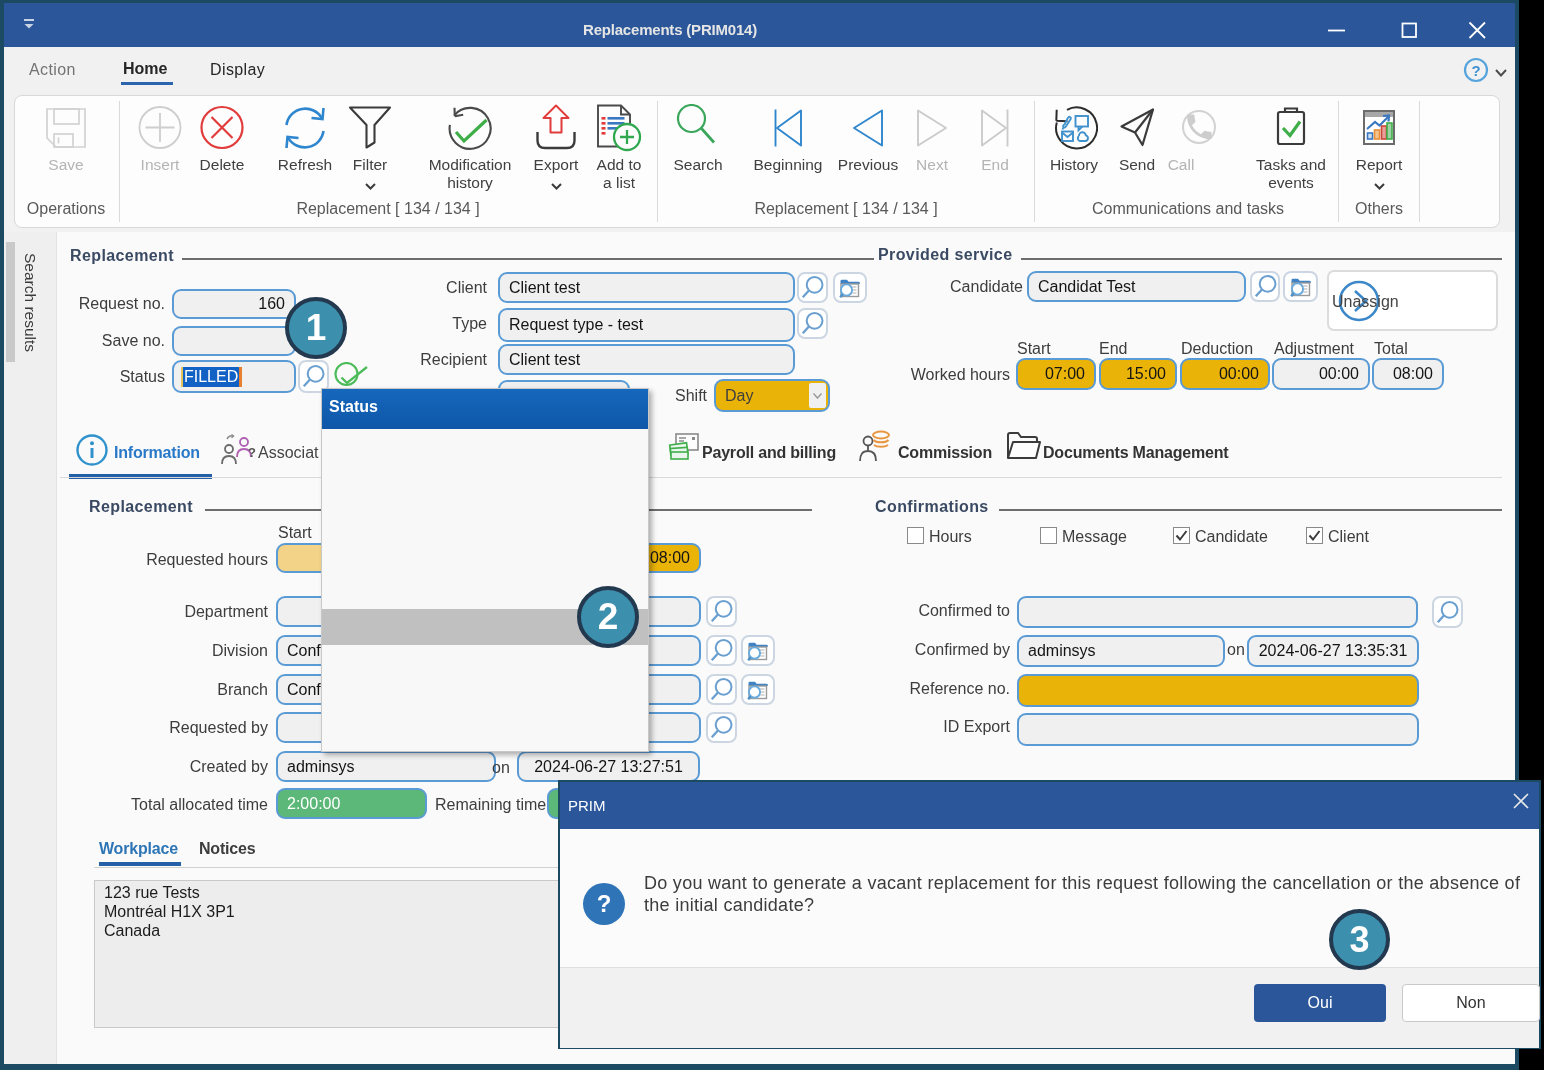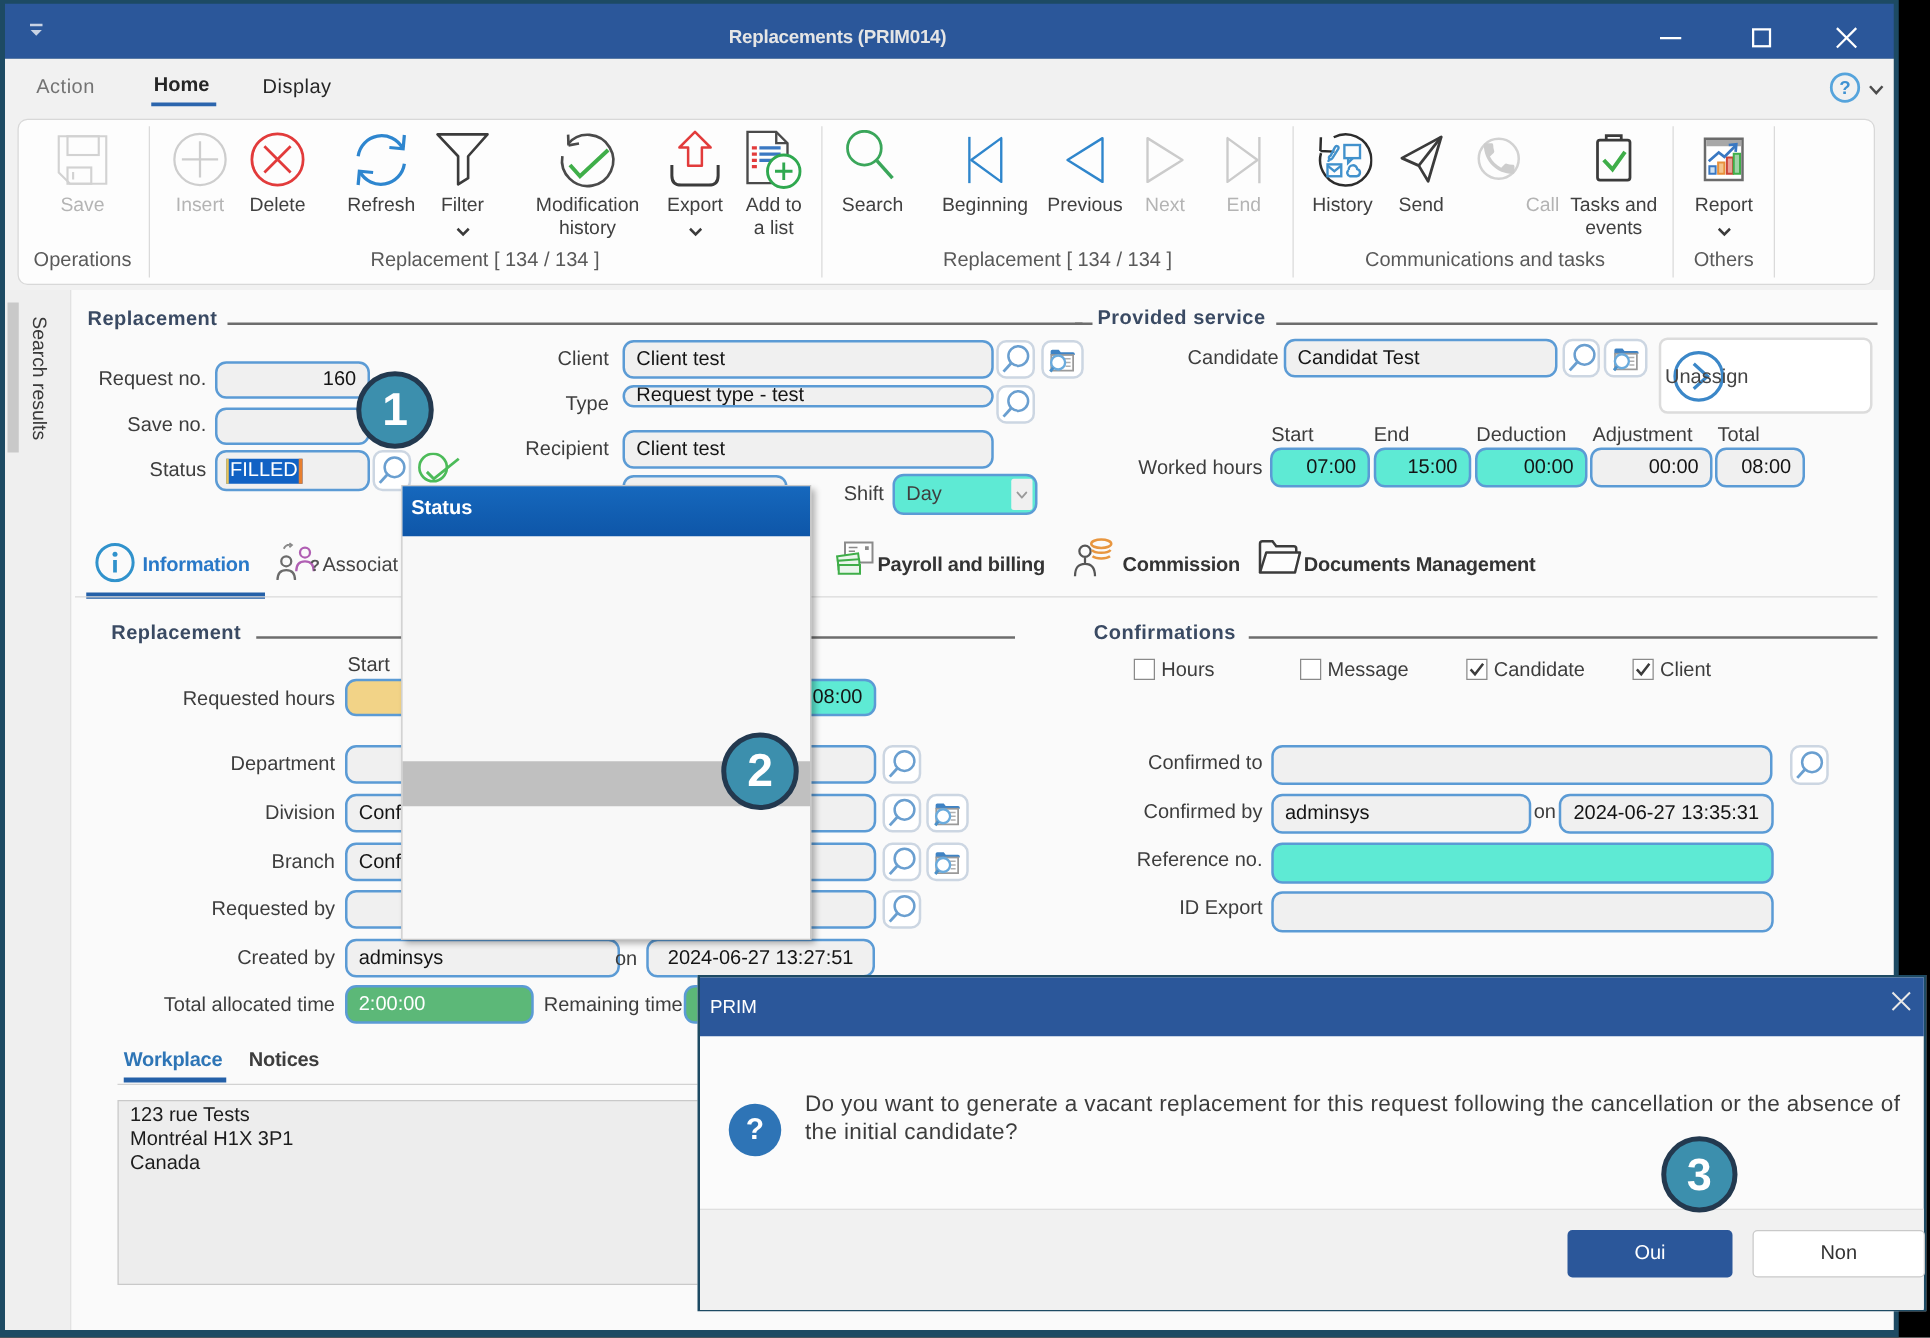--- a/index.html
+++ b/index.html
@@ -17,21 +17,21 @@
 .ricon{position:absolute;width:48px;height:48px;transform:translateX(-50%)}
 #content{position:absolute;left:4px;top:232px;width:1511px;height:832px;background:#fafafa}
 #sidebar{position:absolute;left:0px;top:0px;width:52px;height:832px;background:#efefef;border-right:1px solid #e2e2e2}
 #sthumb{position:absolute;left:2px;top:10px;width:9px;height:120px;background:#c9c9c9}
 #stext{position:absolute;left:17px;top:21px;font-size:15.5px;color:#3a3a3a;writing-mode:vertical-rl}
 .grpt{position:absolute;font-size:16px;font-weight:bold;color:#3a4a63;white-space:nowrap;letter-spacing:0.4px}
 .gline{position:absolute;height:2px;background:#6d6d6d}
 .lab{position:absolute;font-size:16px;color:#3d3d3d;white-space:nowrap}
 .lab.r{text-align:right}
 .in{position:absolute;border:2px solid #5b9bd5;border-radius:9px;background:#f0f0f0;font-size:16px;color:#141414;box-sizing:border-box;display:flex;align-items:center;padding:0 9px;white-space:nowrap;overflow:hidden}
-.in.w{background:#5eead4}
+.in.w{background:#eab308}
 .in.ra{justify-content:flex-end}
 .btn{position:absolute;border:2px solid #ccd6e2;border-radius:8px;background:#fff;box-sizing:border-box;display:flex;align-items:center;justify-content:center}
 .num{position:absolute;border-radius:50%;background:#3c8fad;border:4px solid #23394f;box-sizing:border-box;color:#fff;font-weight:bold;display:flex;align-items:center;justify-content:center}
 .cb{position:absolute;width:17px;height:17px;background:#fff;border:1px solid #8a8a8a;box-sizing:border-box}
 .tabt{position:absolute;font-size:16px;color:#3d3d3d;white-space:nowrap}
 </style>
 </head>
 <body>
 <div id="screen">
 <div id="win"></div>
@@ -92,21 +92,21 @@
 <div class="rlab" style="left:470px;top:156px">Modification<br>history</div>
 <div class="rlab" style="left:556px;top:156px">Export</div>
 <div class="rlab" style="left:619px;top:156px">Add to<br>a list</div>
 <div class="rlab" style="left:698px;top:156px">Search</div>
 <div class="rlab" style="left:788px;top:156px">Beginning</div>
 <div class="rlab" style="left:868px;top:156px">Previous</div>
 <div class="rlab dis" style="left:932px;top:156px">Next</div>
 <div class="rlab dis" style="left:995px;top:156px">End</div>
 <div class="rlab" style="left:1074px;top:156px">History</div>
 <div class="rlab" style="left:1137px;top:156px">Send</div>
-<div class="rlab dis" style="left:1234px;top:156px">Call</div>
+<div class="rlab dis" style="left:1181px;top:156px">Call</div>
 <div class="rlab" style="left:1291px;top:156px">Tasks and<br>events</div>
 <div class="rlab" style="left:1379px;top:156px">Report</div>
 
 <div class="ricon" style="left:66px;top:104px"><svg width="48" height="48" viewBox="0 0 48 48" fill="none" stroke="#d2d2d2" stroke-width="1.7">
         <path d="M5 5 h38 v38 h-29 l-9-9 z"></path>
         <rect x="12" y="5" width="25" height="15"></rect>
         <rect x="12" y="30" width="19" height="13"></rect>
         <path d="M16.5 33.5 v6"></path>
       </svg></div>
 <div class="ricon" style="left:160px;top:104px"><svg width="48" height="48" viewBox="0 0 48 48" fill="none" stroke="#cecece" stroke-width="1.8">
@@ -253,21 +253,21 @@
         <path d="M2.5 8 v-3 q0-1.3 1.3-1.3 h5.2 l1.6 2 h9.9 q1.3 0 1.3 1.3 v1 z" fill="#3f83c4"></path>
         <rect x="3" y="8" width="17.5" height="12.5" fill="#fff" stroke="#9a9a9a" stroke-width="1.4"></rect>
         <g stroke="#b0b0b0" stroke-width="1.2">
           <path d="M5 11 h13.5 M14.5 14 h4 M14.5 17 h4"></path>
         </g>
         <circle cx="8.5" cy="14" r="5.6" fill="#fff" stroke="#6aabdd" stroke-width="1.9"></circle>
         <path d="M4.6 18.3 L2.2 21.2" stroke="#4a90c9" stroke-width="2.4"></path>
       </svg>
     </div>
 <div class="lab r" style="left:407px;top:315px;width:80px">Type</div>
-<div class="in" style="left:498px;top:308px;width:297px;height:18px">Request type - test</div>
+<div class="in" style="left:498px;top:308px;width:297px;height:34px">Request type - test</div>
 <div class="btn" style="left:797px;top:308px;width:31px;height:31px">
       <svg width="25" height="25" viewBox="0 0 25 25" fill="none" stroke="#6a9fd0" stroke-width="2">
         <circle cx="14.6" cy="9.8" r="7.9"></circle>
         <path d="M8.9 15.6 L2.8 22.3" stroke-width="2.3"></path>
       </svg>
     </div>
 <div class="lab r" style="left:387px;top:351px;width:100px">Recipient</div>
 <div class="in" style="left:498px;top:344px;width:297px;height:31px">Client test</div>
 <div class="in" style="left:498px;top:380px;width:132px;height:30px"></div>
 <div class="lab" style="left:675px;top:387px">Shift</div>

